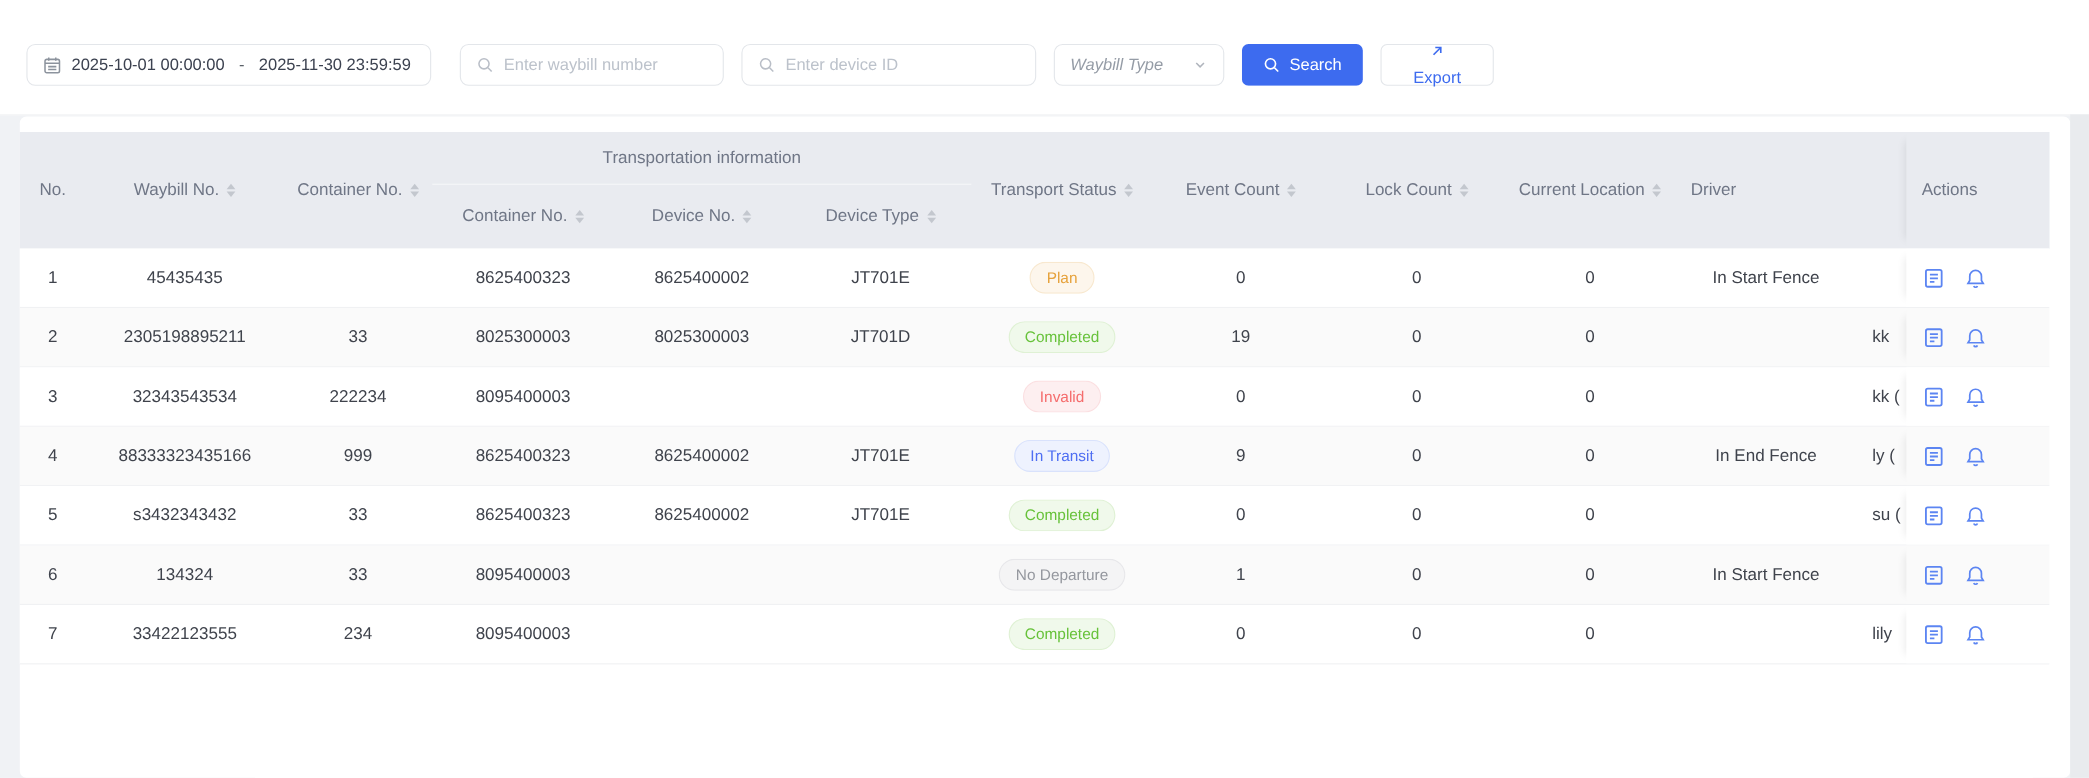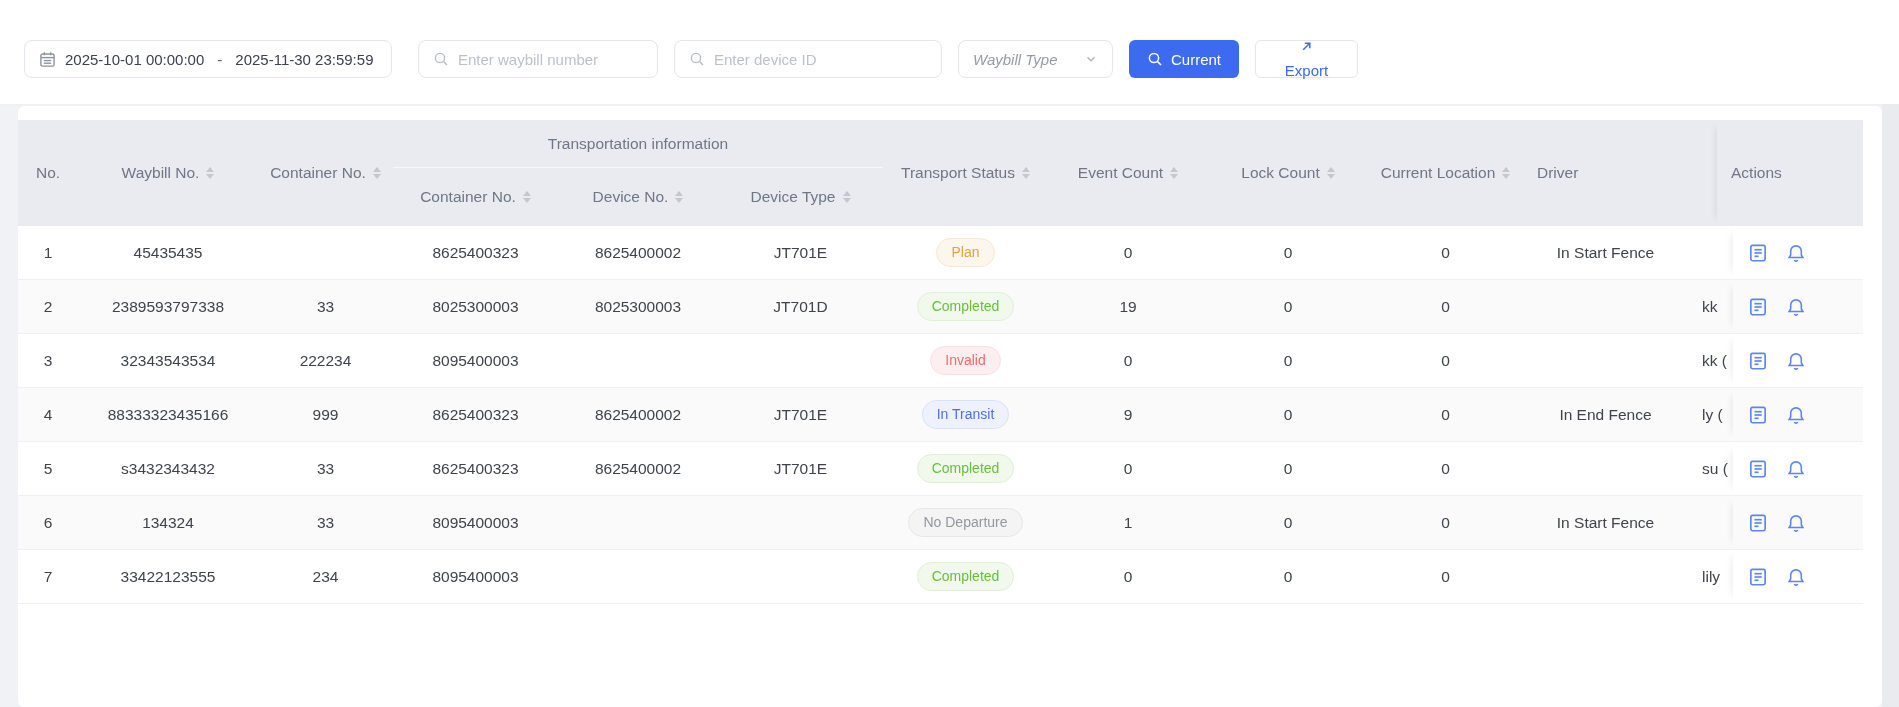--- a/index.html
+++ b/index.html
@@ -33,21 +33,21 @@
     grid-template-rows:48px 58px; color:#6f7686; font-size:15.5px; }
   .th { display:flex; align-items:center; justify-content:center; grid-row:1/3; }
   .th-group { grid-column:4/7; grid-row:1; display:flex; align-items:center; justify-content:center;
     border-bottom:1px solid #f6f7f9; }
   .th-sub { grid-row:2; display:flex; align-items:center; justify-content:center; }
   .th-driver { justify-content:flex-start; padding-left:14px; overflow:hidden; white-space:nowrap; }
   .sorter { display:inline-flex; flex-direction:column; gap:2px; margin-left:7px; }
   .sorter i { width:0; height:0; border-left:4.5px solid transparent; border-right:4.5px solid transparent; display:block; }
   .sorter .up { border-bottom:5.5px solid #c3c7ce; }
   .sorter .down { border-top:5.5px solid #c3c7ce; }
-  .th-actions { position:absolute; right:16px; top:0; width:130px; height:106px; background:#e9ebf0;
+  .th-actions { position:absolute; right:0; top:0; width:130px; height:106px; background:#e9ebf0;
     display:flex; align-items:center; padding-left:14px;
     box-shadow:-8px 0 8px -8px rgba(0,0,0,0.10); }
 
   .tbody { width:1845px; }
   .tr { position:relative; width:1845px; height:54px; background:#ffffff; border-bottom:1px solid #f0f1f3;
     display:grid; grid-template-columns:60px 180px 135px 165px 160px 165px 165px 160px 160px 155px 165px 175px;
     align-items:center; color:#3f434c; font-size:15.5px; }
   .tr:nth-child(even), .tr:nth-child(even) .actions-cell { background:#fafafa; }
   .td { text-align:center; overflow:hidden; white-space:nowrap; }
   .td-driver { text-align:left; padding-left:14px; }
@@ -107,21 +107,21 @@
     </span>
   </div>
 
   <div class="btn btn-search">
     <span class="icon">
       <svg width="16" height="16" viewBox="0 0 16 16" fill="none" stroke="#ffffff" stroke-width="1.5">
         <circle cx="7" cy="7" r="4.6"></circle>
           <line x1="10.6" y1="10.6" x2="14" y2="14"></line>
       </svg>
     </span>
-    <span>Current</span>
+    <span>Search</span>
   </div>
 
   <div class="btn btn-export">
     <span class="icon">
       <svg width="15" height="15" viewBox="0 0 16 16" fill="none" stroke="#3d6bef" stroke-width="1.6">
         <path d="M4.5 11.5 L11.5 4.5"></path>
           <path d="M6.2 4.5 H11.5 V9.8"></path>
       </svg>
     </span>
     <span>Export</span>
@@ -240,21 +240,21 @@
         <svg width="22" height="22" viewBox="0 0 24 24" fill="none" stroke="#5c85f2" stroke-width="1.7">
           <path d="M12 4.2 a5.8 5.8 0 0 1 5.8 5.8 v4.2 l1.7 2.8 H4.5 L6.2 14.2 V10 A5.8 5.8 0 0 1 12 4.2 z"></path>
           <path d="M10.2 19.6 a1.9 1.9 0 0 0 3.6 0"></path>
         </svg>
       </span>
     </div>
   </div>
 
   <div class="tr">
     <div class="td">2</div>
-    <div class="td">2389593797338</div>
+    <div class="td">2305198895211</div>
     <div class="td">33</div>
     <div class="td">8025300003</div>
     <div class="td">8025300003</div>
     <div class="td">JT701D</div>
     <div class="td">
       <span class="badge" style="color: rgb(103, 194, 58); background: rgb(240, 249, 235); border-color: rgb(223, 241, 212);">Completed</span>
     </div>
     <div class="td">19</div>
     <div class="td">0</div>
     <div class="td">0</div>

